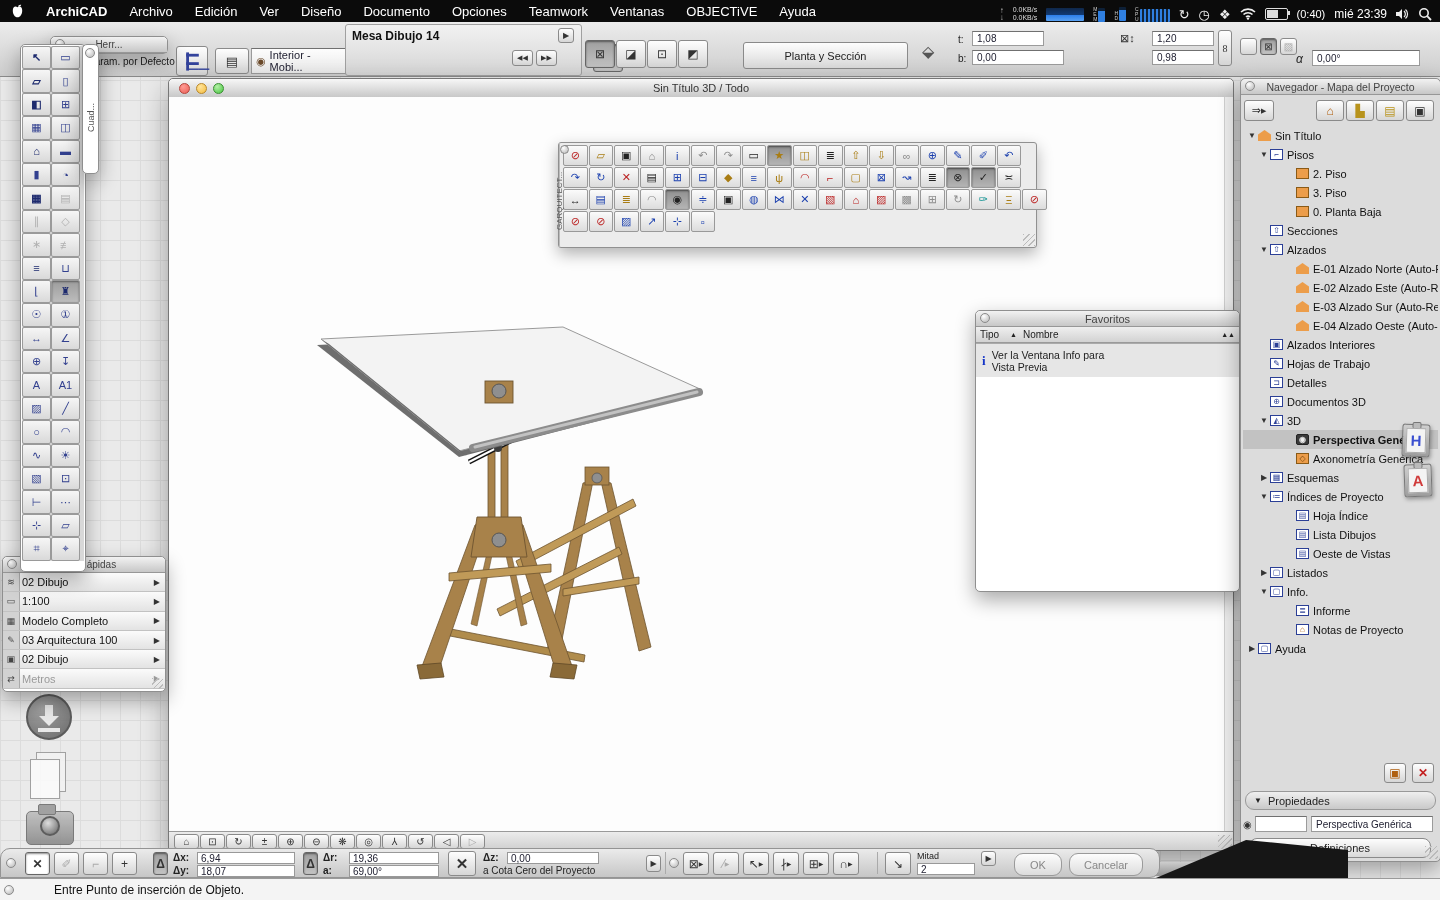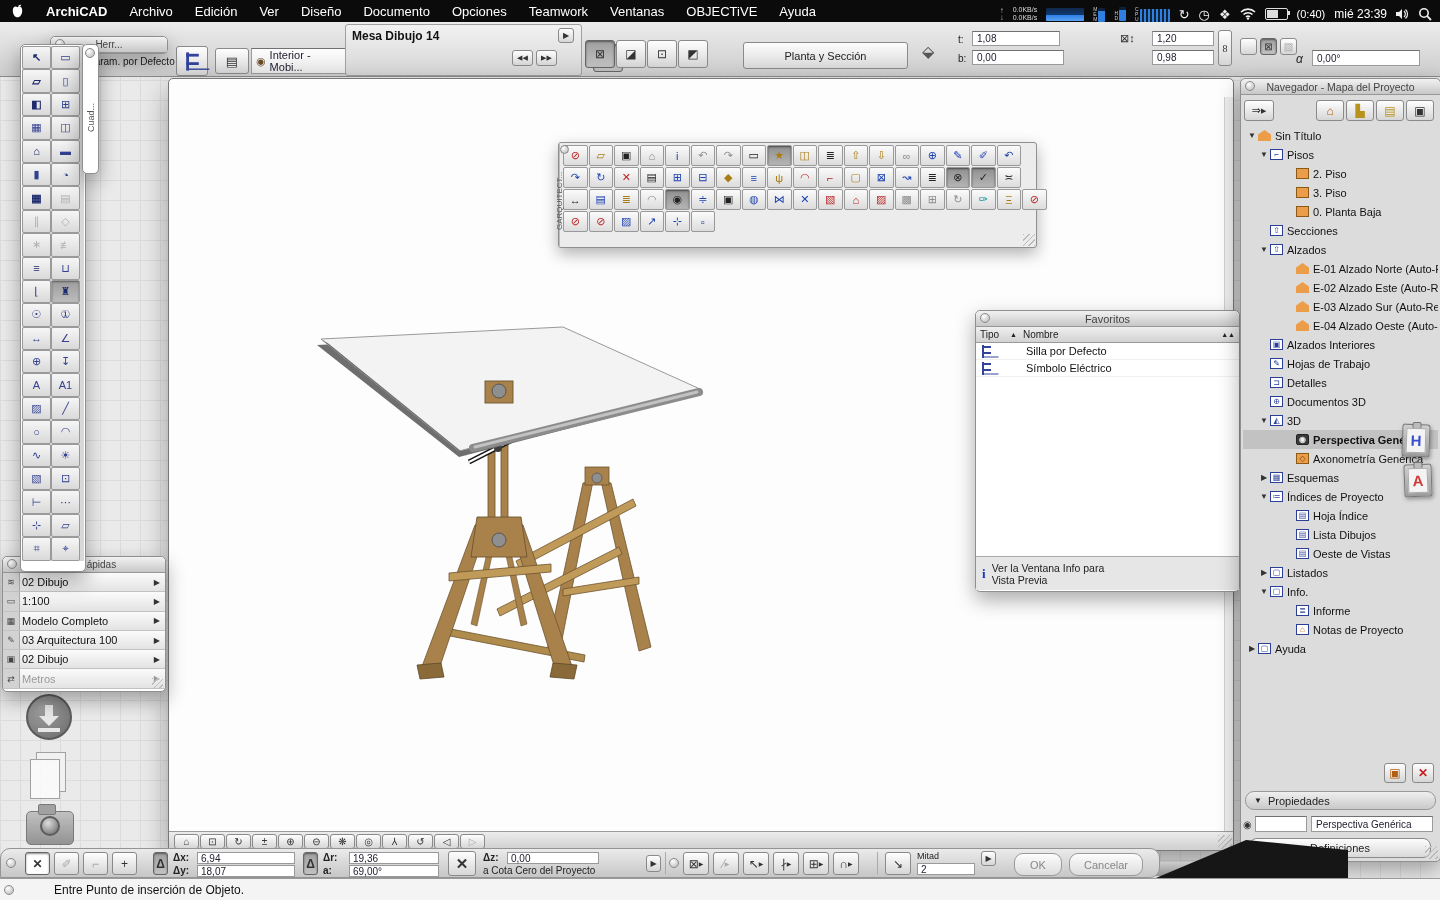--- a/index.html
+++ b/index.html
@@ -260,21 +260,21 @@
         <span>⊡</span>
       </div>
 
       <div class="ibtn" style="float:left;width:30px;height:28px;margin-right:1px">
         <span>◩</span>
       </div>
     </div>
   <div class="pushbtn abs" style="left:743px;top:20px;width:163px;height:25px">Planta y Sección</div>
   <span class="abs" style="left:922px;top:20px;font-size:16px;color:#555">⬙</span>
   <span class="tlabel abs" style="left:958px;top:12px">t:</span>
-  <div class="fld abs" style="left:972px;top:9px;width:88px;height:15px">1,08</div>
+  <div class="fld abs" style="left:972px;top:9px;width:72px;height:15px">1,08</div>
   <span class="tlabel abs" style="left:958px;top:31px">b:</span>
   <div class="fld abs" style="left:972px;top:28px;width:92px;height:15px">0,00</div>
   <span class="abs" style="left:1120px;top:10px;font-size:11px;color:#333">⊠↕</span>
   <div class="fld abs" style="left:1152px;top:9px;width:62px;height:15px">1,20</div>
   <div class="fld abs" style="left:1152px;top:28px;width:62px;height:15px">0,98</div>
   <div class="ibtn abs" style="left:1218px;top:8px;width:14px;height:36px;font-size:10px;font-family:'Liberation Serif',serif">8</div>
   <div class="abs" style="left:1240px;top:16px">
 
       <div class="ibtn" style="float:left;width:17px;height:17px;margin-right:3px;font-size:10px">
         <span></span>
@@ -493,20 +493,26 @@
   <div style="position:absolute;left:6px;top:0;width:28px;height:38px;background:#f2f2f2;border:1px solid #9a9a9a"></div>
   <div style="position:absolute;left:0;top:7px;width:28px;height:38px;background:#fbfbfb;border:1px solid #9a9a9a"></div>
 </div>
 <div class="dicon" style="left:26px;top:804px;width:46px;height:40px">
   <div style="position:absolute;left:0;top:7px;width:46px;height:32px;border-radius:5px;background:linear-gradient(#bdbdbd,#8a8a8a);border:1px solid #6e6e6e"></div>
   <div style="position:absolute;left:12px;top:0;width:16px;height:9px;background:#9a9a9a;border:1px solid #6e6e6e;border-radius:2px"></div>
   <div style="position:absolute;left:14px;top:12px;width:20px;height:20px;border-radius:50%;background:radial-gradient(circle at 38% 32%,#ddd,#555);border:2px solid #4e4e4e;box-sizing:border-box"></div>
 </div>
 
 <div class="win" style="left:168px;top:78px;width:1064px;height:771px">
+  <div class="wtit">
+    <span class="tl r"></span>
+    <span class="tl y"></span>
+    <span class="tl g"></span>
+    <span>Sin Título 3D / Todo</span>
+  </div>
   <div style="position:absolute;left:0;top:18px;right:0;bottom:18px;background:#fdfdfd;overflow:hidden">
 
     <svg style="position:absolute;left:132px;top:224px" width="420" height="370" viewBox="0 0 420 370">
 
       <polygon points="292,160 282,162 246,330 258,334" fill="#a8824a" stroke="#6d5430" stroke-width="0.8"></polygon>
       <polygon points="300,160 310,162 350,326 338,330" fill="#a8824a" stroke="#6d5430" stroke-width="0.8"></polygon>
       <rect x="284" y="146" width="24" height="18" fill="#a8824a" stroke="#6d5430" stroke-width="0.8"></rect>
       <circle cx="296" cy="157" r="5" fill="#8f8f8f" stroke="#555" stroke-width="0.8"></circle>
       <polygon points="262,268 338,256 338,263 262,275" fill="#c09a58" stroke="#6d5430" stroke-width="0.8"></polygon>
       <polygon points="215,240 332,178 335,185 218,247" fill="#c09a58" stroke="#6d5430" stroke-width="0.8"></polygon>
@@ -802,32 +808,20 @@
   <div class="ptit" style="font-size:11px">
     <span class="pclose"></span>
     <span>Favoritos</span>
   </div>
   <div class="fav-head">
     <span style="width:30px">Tipo</span>
     <span style="font-size:7px;margin-right:6px">▲</span>
     <span>Nombre</span>
     <span style="margin-left:auto;font-size:7px">▲▲</span>
   </div>
-  <div class="fav-body" style="height:213px">
-
-      <div class="frow">
-        <span class="chair"></span>
-        <span style="padding-left:30px">Silla por Defecto</span>
-      </div>
-
-      <div class="frow">
-        <span class="chair"></span>
-        <span style="padding-left:30px">Símbolo Eléctrico</span>
-      </div>
-    </div>
   <div class="fav-foot" style="height:33px">
     <span class="infoi">i</span>
     <span><span>Ver la Ventana Info para</span><br><span>Vista Previa</span></span>
   </div>
 </div>
 
 <div class="navg" style="left:1240px;top:78px;width:199px;height:782px">
   <div class="ptit" style="font-size:10.5px">
     <span class="pclose"></span>
     <span>Navegador - Mapa del Proyecto</span>

